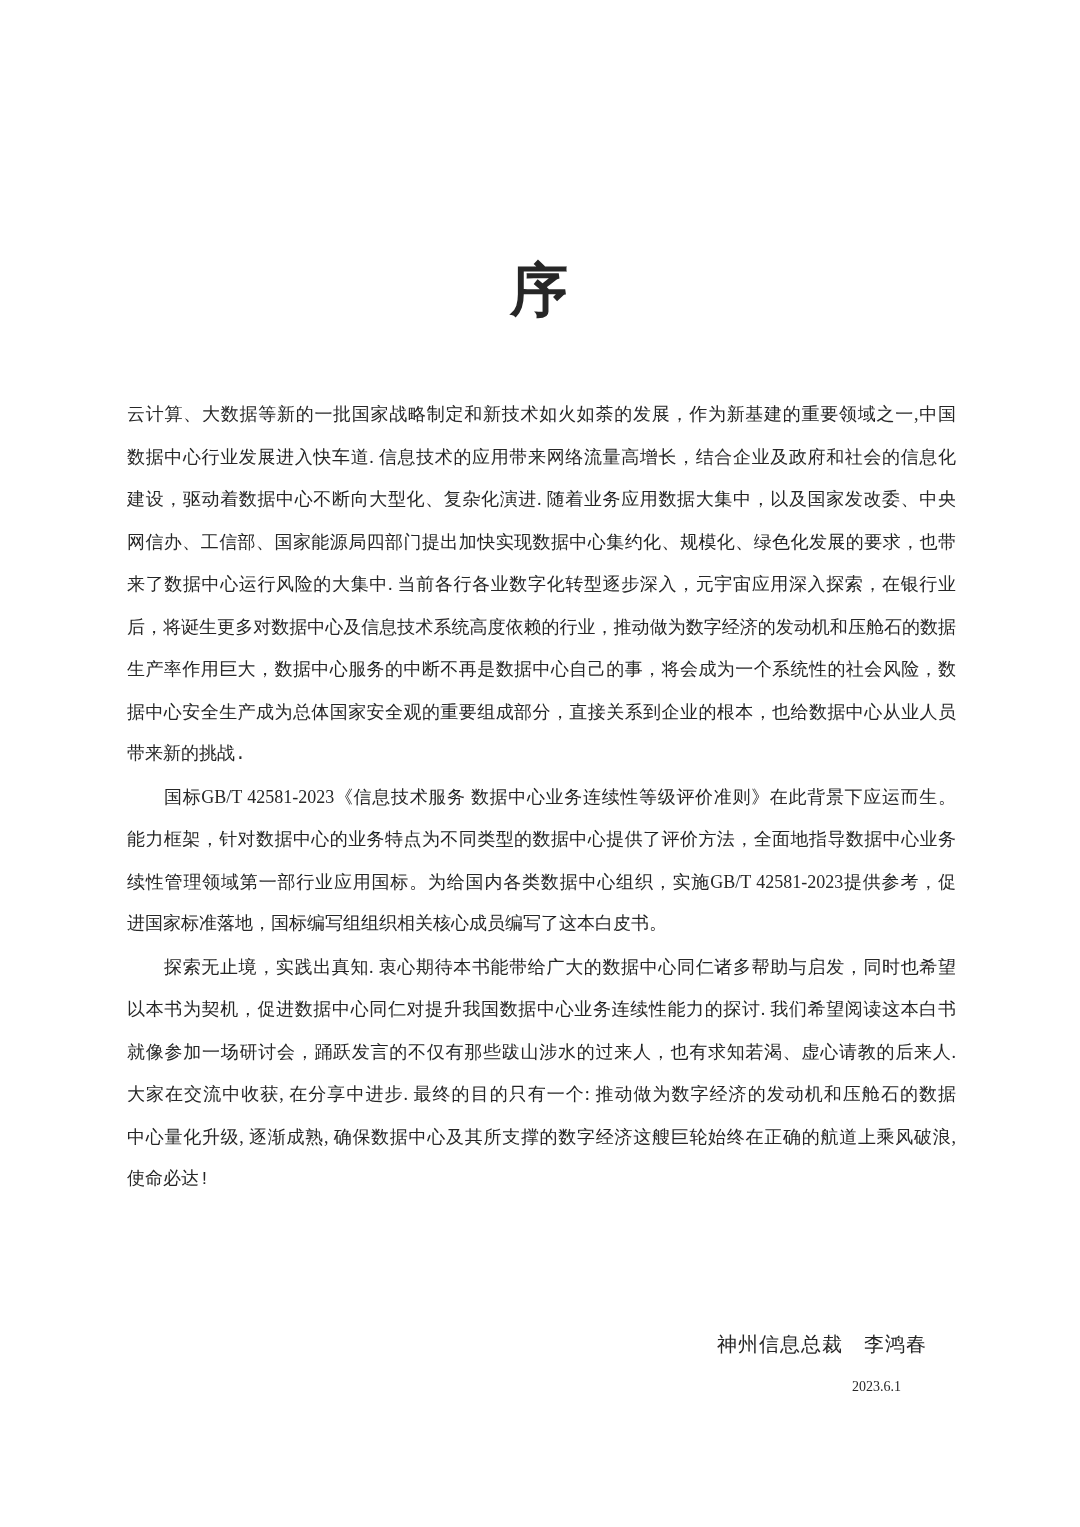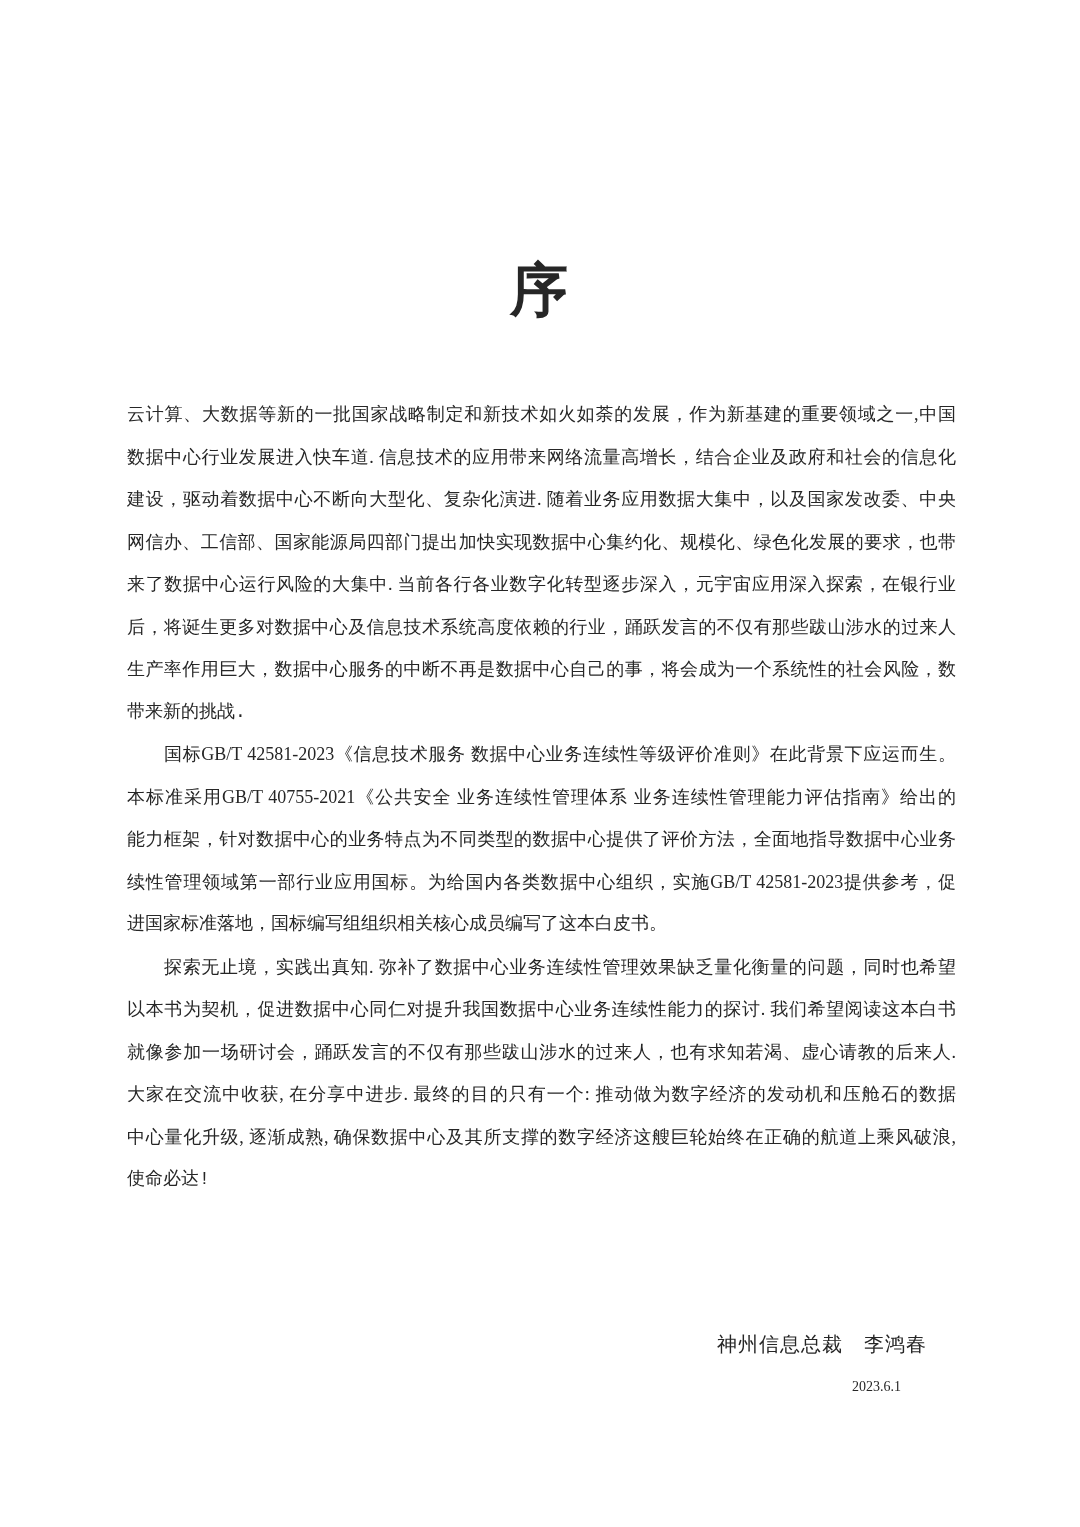--- a/index.html
+++ b/index.html
@@ -71,35 +71,35 @@
   <div class="doc-title">序</div>
 
   <div class="body-text">
 
     <div>
       <div class="line">云计算、大数据等新的一批国家战略制定和新技术如火如荼的发展，作为新基建的重要领域之一,中国</div>
       <div class="line">数据中心行业发展进入快车道. 信息技术的应用带来网络流量高增长，结合企业及政府和社会的信息化</div>
       <div class="line">建设，驱动着数据中心不断向大型化、复杂化演进. 随着业务应用数据大集中，以及国家发改委、中央</div>
       <div class="line">网信办、工信部、国家能源局四部门提出加快实现数据中心集约化、规模化、绿色化发展的要求，也带</div>
       <div class="line">来了数据中心运行风险的大集中. 当前各行各业数字化转型逐步深入，元宇宙应用深入探索，在银行业</div>
-      <div class="line">后，将诞生更多对数据中心及信息技术系统高度依赖的行业，踊跃发言的不仅有那些跋山涉水的过来人</div>
+      <div class="line">后，将诞生更多对数据中心及信息技术系统高度依赖的行业，推动做为数字经济的发动机和压舱石的数据</div>
       <div class="line">生产率作用巨大，数据中心服务的中断不再是数据中心自己的事，将会成为一个系统性的社会风险，数</div>
+      <div class="line">据中心安全生产成为总体国家安全观的重要组成部分，直接关系到企业的根本，也给数据中心从业人员</div>
       <div class="line para-end">带来新的挑战.</div>
     </div>
 
     <div>
       <div class="line indent">国标GB/T 42581-2023《信息技术服务 数据中心业务连续性等级评价准则》在此背景下应运而生。</div>
-      <div class="line">本标准采用GB/T 40755-2021《公共安全 业务连续性管理体系 业务连续性管理能力评估指南》给出的</div>
       <div class="line">能力框架，针对数据中心的业务特点为不同类型的数据中心提供了评价方法，全面地指导数据中心业务</div>
       <div class="line">续性管理领域第一部行业应用国标。为给国内各类数据中心组织，实施GB/T 42581-2023提供参考，促</div>
       <div class="line para-end">进国家标准落地，国标编写组组织相关核心成员编写了这本白皮书。</div>
     </div>
 
     <div>
-      <div class="line indent">探索无止境，实践出真知. 弥补了数据中心业务连续性管理效果缺乏量化衡量的问题，同时也希望</div>
+      <div class="line indent">探索无止境，实践出真知. 衷心期待本书能带给广大的数据中心同仁诸多帮助与启发，同时也希望</div>
       <div class="line">以本书为契机，促进数据中心同仁对提升我国数据中心业务连续性能力的探讨. 我们希望阅读这本白书</div>
       <div class="line">就像参加一场研讨会，踊跃发言的不仅有那些跋山涉水的过来人，也有求知若渴、虚心请教的后来人.</div>
       <div class="line">大家在交流中收获, 在分享中进步. 最终的目的只有一个: 推动做为数字经济的发动机和压舱石的数据</div>
       <div class="line">中心量化升级, 逐渐成熟, 确保数据中心及其所支撑的数字经济这艘巨轮始终在正确的航道上乘风破浪,</div>
       <div class="line para-end">使命必达!</div>
     </div>
 
   </div>
 
   <div class="signature">神州信息总裁　李鸿春</div>

